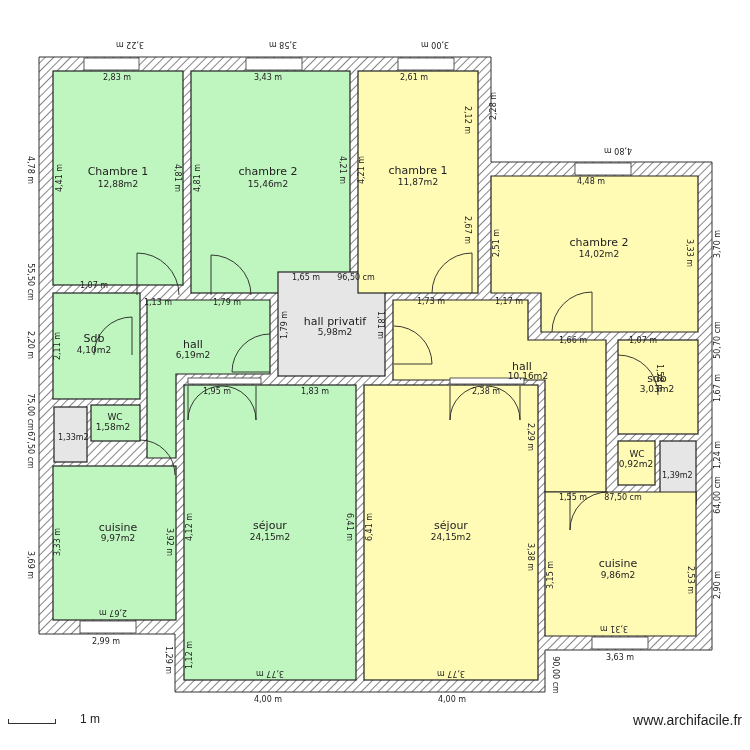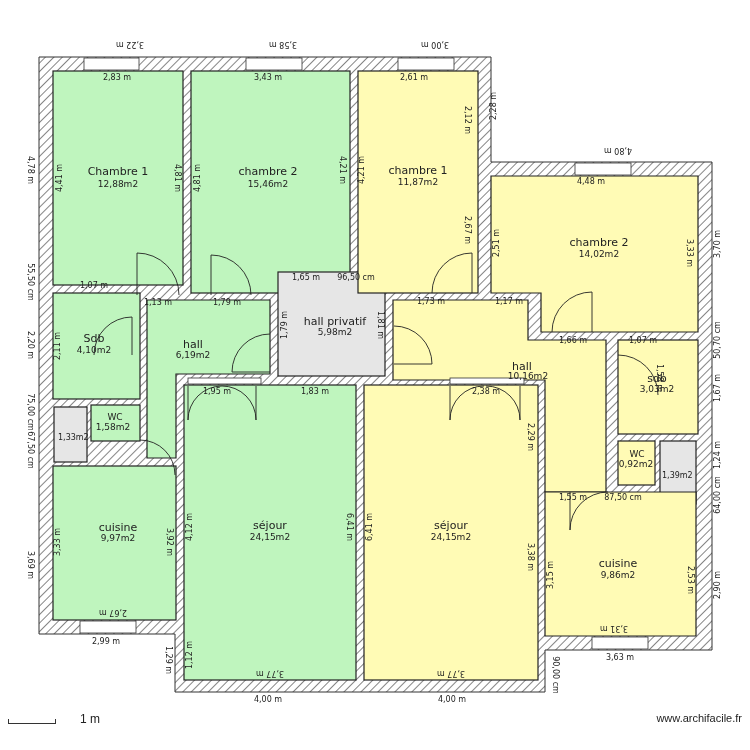--- a/index.html
+++ b/index.html
@@ -10,21 +10,21 @@
   .room-green { fill:#bff5be; stroke:#222; stroke-width:1.2; }
   .room-yellow { fill:#fffbb5; stroke:#222; stroke-width:1.2; }
   .room-grey { fill:#e6e6e6; stroke:#222; stroke-width:1.2; }
   .room-name { font-size:11px; fill:#222; text-anchor:middle; font-family:"DejaVu Sans", sans-serif; }
   .room-area { font-size:9px; fill:#222; text-anchor:middle; font-family:"DejaVu Sans", sans-serif; }
   .dim { font-size:8px; fill:#222; font-family:"DejaVu Sans", sans-serif; }
   .door { fill:none; stroke:#222; stroke-width:0.9; }
   .window { fill:#fff; stroke:#333; stroke-width:0.8; }
   .scale-label { position:absolute; left:60px; top:712px; font-size:12px; font-family:"Liberation Sans", sans-serif; color:#222;margin-left:20px; }
   .scale-bar { position:absolute; left:8px; top:719px; width:46px; height:4px; border-left:1px solid #333; border-right:1px solid #333; border-bottom:1px solid #333; }
-  .watermark { position:absolute; right:8px; top:712px; font-size:11px; font-family:"Liberation Sans", sans-serif; color:#222; }
+  .watermark { position:absolute; right:8px; top:712px; font-size:14px; font-family:"Liberation Sans", sans-serif; color:#222; }
 </style>
 </head>
 <body>
 
 <svg id="plan" viewBox="0 0 750 750" xmlns="http://www.w3.org/2000/svg">
   <defs>
     <pattern id="hatch" width="6" height="6" patternUnits="userSpaceOnUse" patternTransform="rotate(45)">
       <rect width="6" height="6" fill="#ffffff"></rect>
       <line x1="0" y1="0" x2="0" y2="6" stroke="#333" stroke-width="1.2"></line>
     </pattern>

